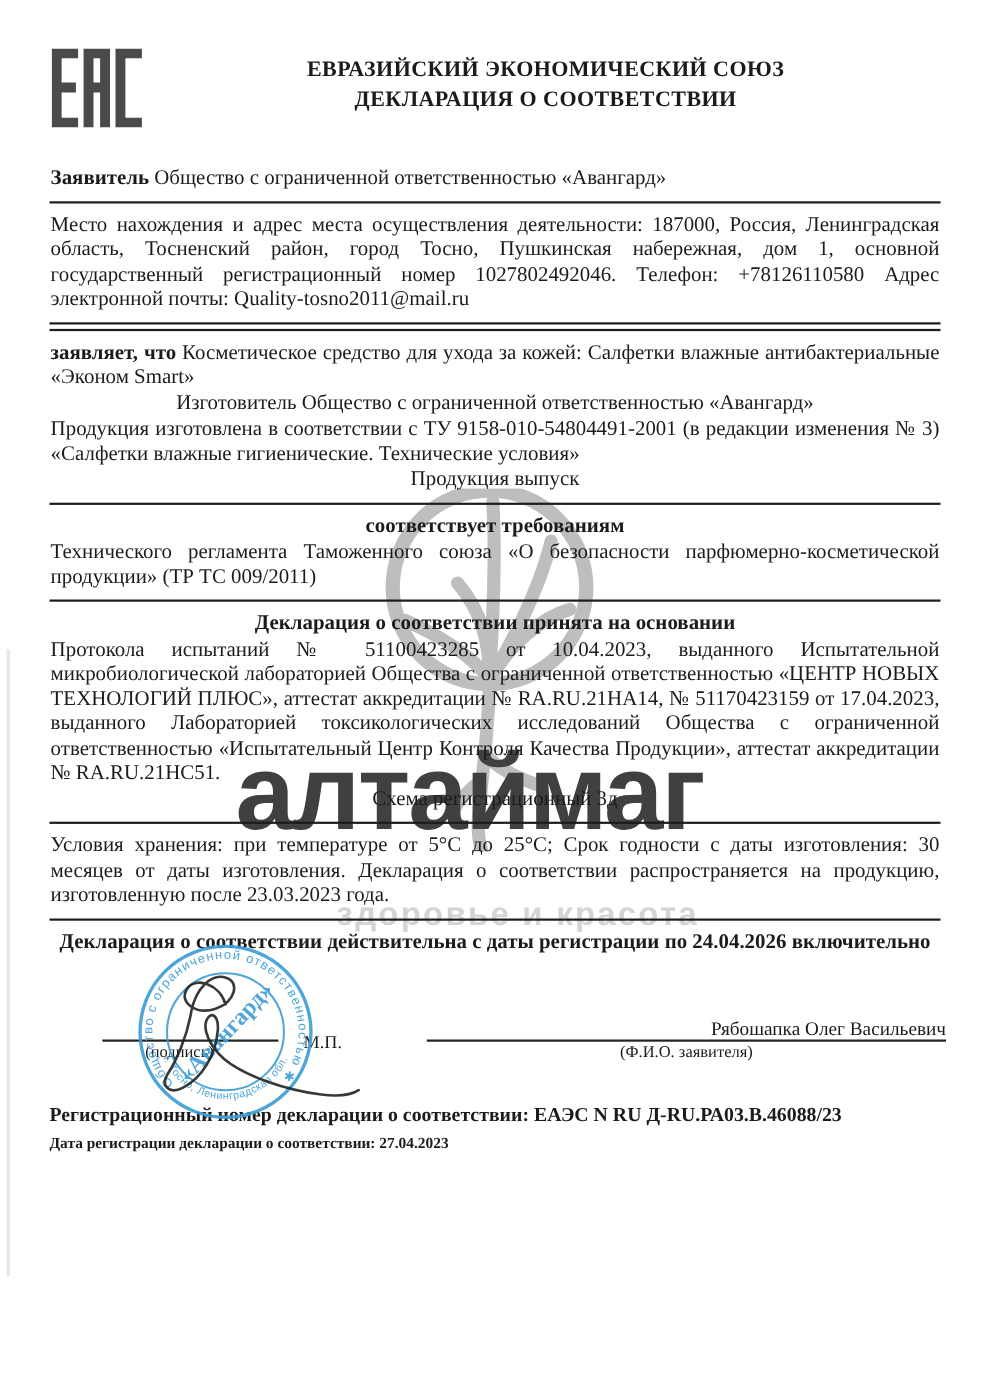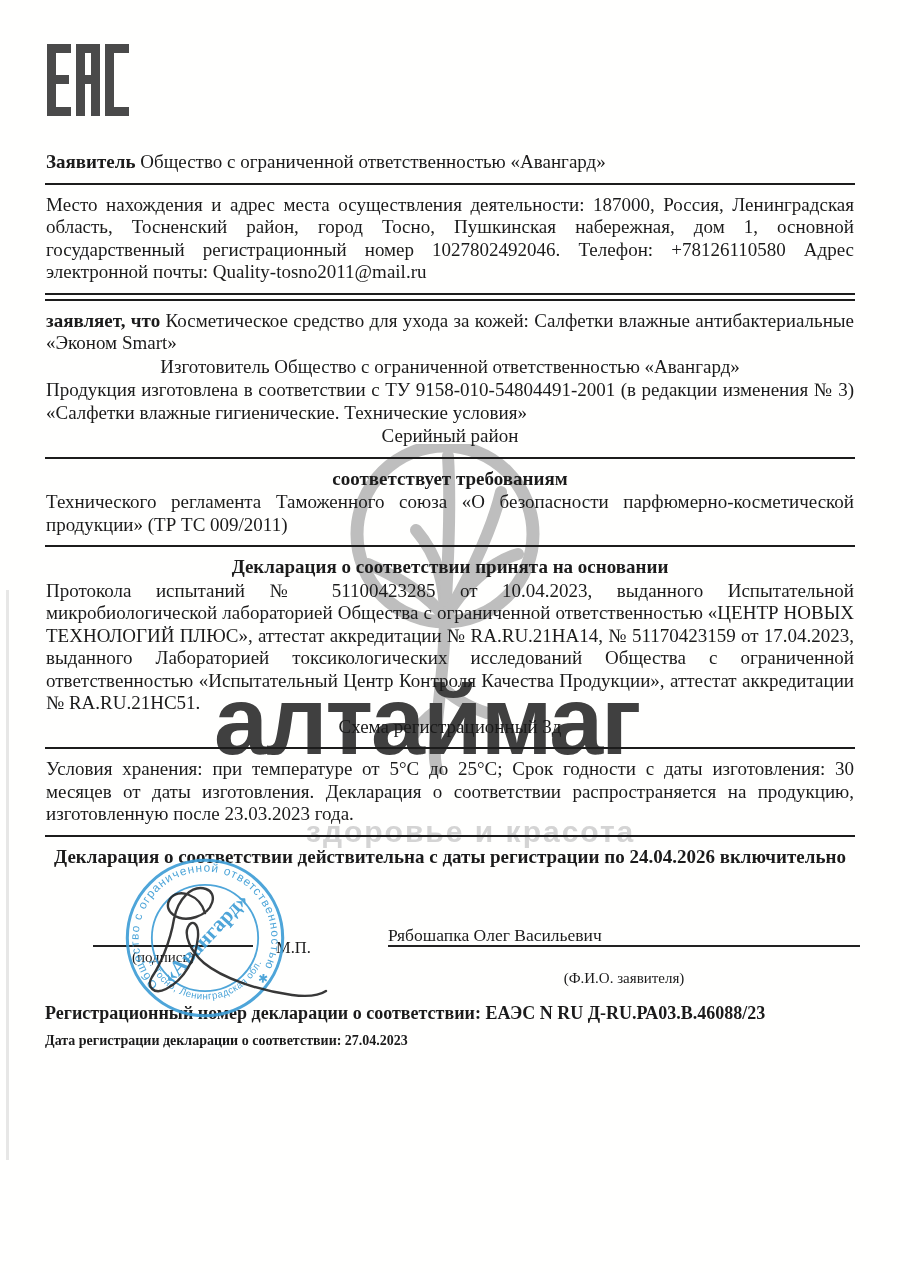--- a/index.html
+++ b/index.html
@@ -19,23 +19,23 @@
   .eac-badge{position:absolute;left:2px;top:2px;}
   .doc-titles{text-align:center;padding-left:92px;padding-top:8px;
               font-weight:bold;font-size:20px;line-height:27px;letter-spacing:0.4px;}
   .sec{padding:4px 0;}
   .sec p{margin:1px;text-align:justify;font-size:19px;line-height:22.5px;}
   .sec p.nj{text-align:center;}
   .b{font-weight:bold;}
   hr.rule{border:0;border-top:2px solid #1c1c1c;margin:4px 0;height:0;}
   
   .abs{position:absolute;z-index:1;}
-  .sig-name{left:343px;width:472px;top:883px;text-align:left;font-size:17.5px;}
+  .sig-name{left:343px;width:472px;top:883px;text-align:right;font-size:17.5px;}
   .sig-line-right{left:343px;width:472px;top:903px;border-top:2px solid #222;height:0;}
-  .sig-caption-right{left:343px;width:472px;top:907px;text-align:center;font-size:15px;margin-top:21px;}
+  .sig-caption-right{left:343px;width:472px;top:907px;text-align:center;font-size:15px;}
   .sig-line-left{left:48px;width:160px;top:903px;border-top:2px solid #222;height:0;}
   .sig-caption-left{left:87px;top:907px;font-size:15px;}
   .mp-mark{left:231px;top:896px;font-size:16.5px;}
   .reg-line1{left:0px;top:961px;font-weight:bold;font-size:18px;}
   .reg-line2{left:0px;top:991px;font-weight:bold;font-size:14px;}
   
   .stamp{position:absolute;left:113px;top:846px;z-index:2;opacity:0.92;}
   .handsign{position:absolute;left:130px;top:873px;z-index:2;}
 </style>
 </head>
@@ -65,39 +65,43 @@
   <div class="content">
 
     <div class="doc-header">
       <svg class="eac-badge" width="84" height="72" viewBox="0 0 84 72">
         <g fill="#4a4a4a">
           <path d="M0,0 H24 V9 H9 V31 H22 V40 H9 V63 H24 V72 H0 Z"></path>
           <path fill-rule="evenodd" d="M29,0 H53 V72 H44 V40 H38 V72 H29 Z M38,9 H44 V31 H38 Z"></path>
           <path d="M58,0 H82 V9 H67 V63 H82 V72 H58 Z"></path>
         </g>
       </svg>
+      <div class="doc-titles">
+        <div>ЕВРАЗИЙСКИЙ ЭКОНОМИЧЕСКИЙ СОЮЗ</div>
+        <div>ДЕКЛАРАЦИЯ О СООТВЕТСТВИИ</div>
+      </div>
     </div>
 
     <div class="sec">
       <p><span class="b">Заявитель</span> <span>Общество с ограниченной ответственностью «Авангард»</span></p>
     </div>
     <hr class="rule">
 
     <div class="sec">
       <p>Место нахождения и адрес места осуществления деятельности: 187000, Россия, Ленинградская область, Тосненский район, город Тосно, Пушкинская набережная, дом 1, основной государственный регистрационный номер 1027802492046. Телефон: +78126110580 Адрес электронной почты: Quality-tosno2011@mail.ru</p>
     </div>
     <hr class="rule">
 
     <hr class="rule">
 
     <div class="sec">
       <p><span class="b">заявляет, что</span> <span>Косметическое средство для ухода за кожей: Салфетки влажные антибактериальные «Эконом Smart»</span></p>
       <p class="nj">Изготовитель Общество с ограниченной ответственностью «Авангард»</p>
       <p>Продукция изготовлена в соответствии с ТУ 9158-010-54804491-2001 (в редакции изменения № 3) «Салфетки влажные гигиенические. Технические условия»</p>
-      <p class="nj">Серийный район</p>
+      <p class="nj">Продукция выпуск</p>
     </div>
     <hr class="rule">
 
     <div class="sec">
       <p class="b nj">соответствует требованиям</p>
       <p>Технического регламента Таможенного союза «О безопасности парфюмерно-косметической продукции» (ТР ТС 009/2011)</p>
     </div>
     <hr class="rule">
 
     <div class="sec">

